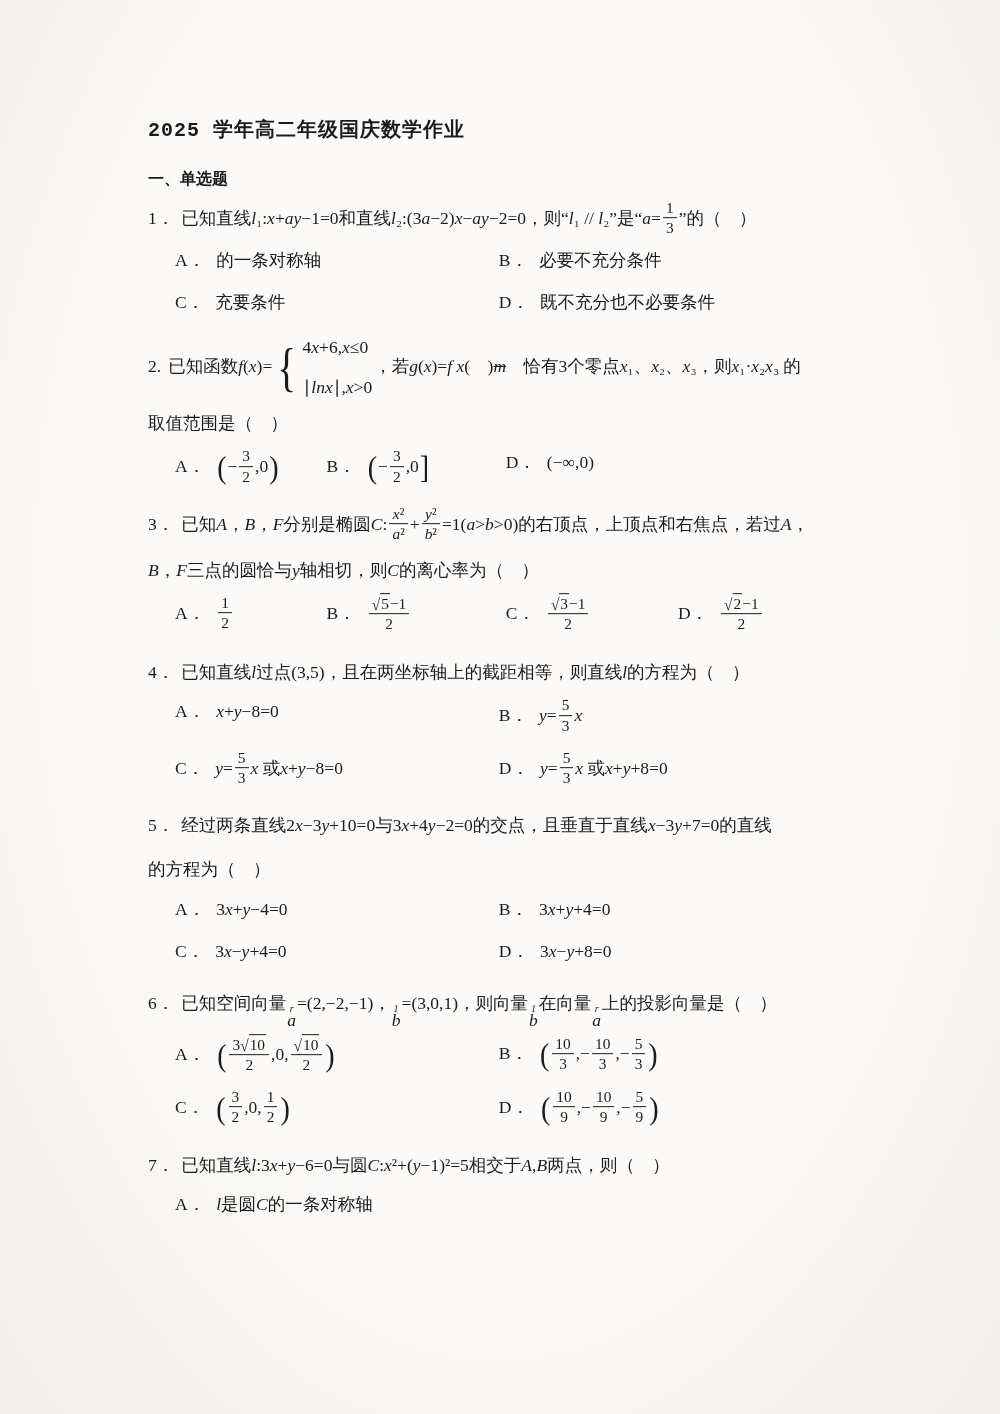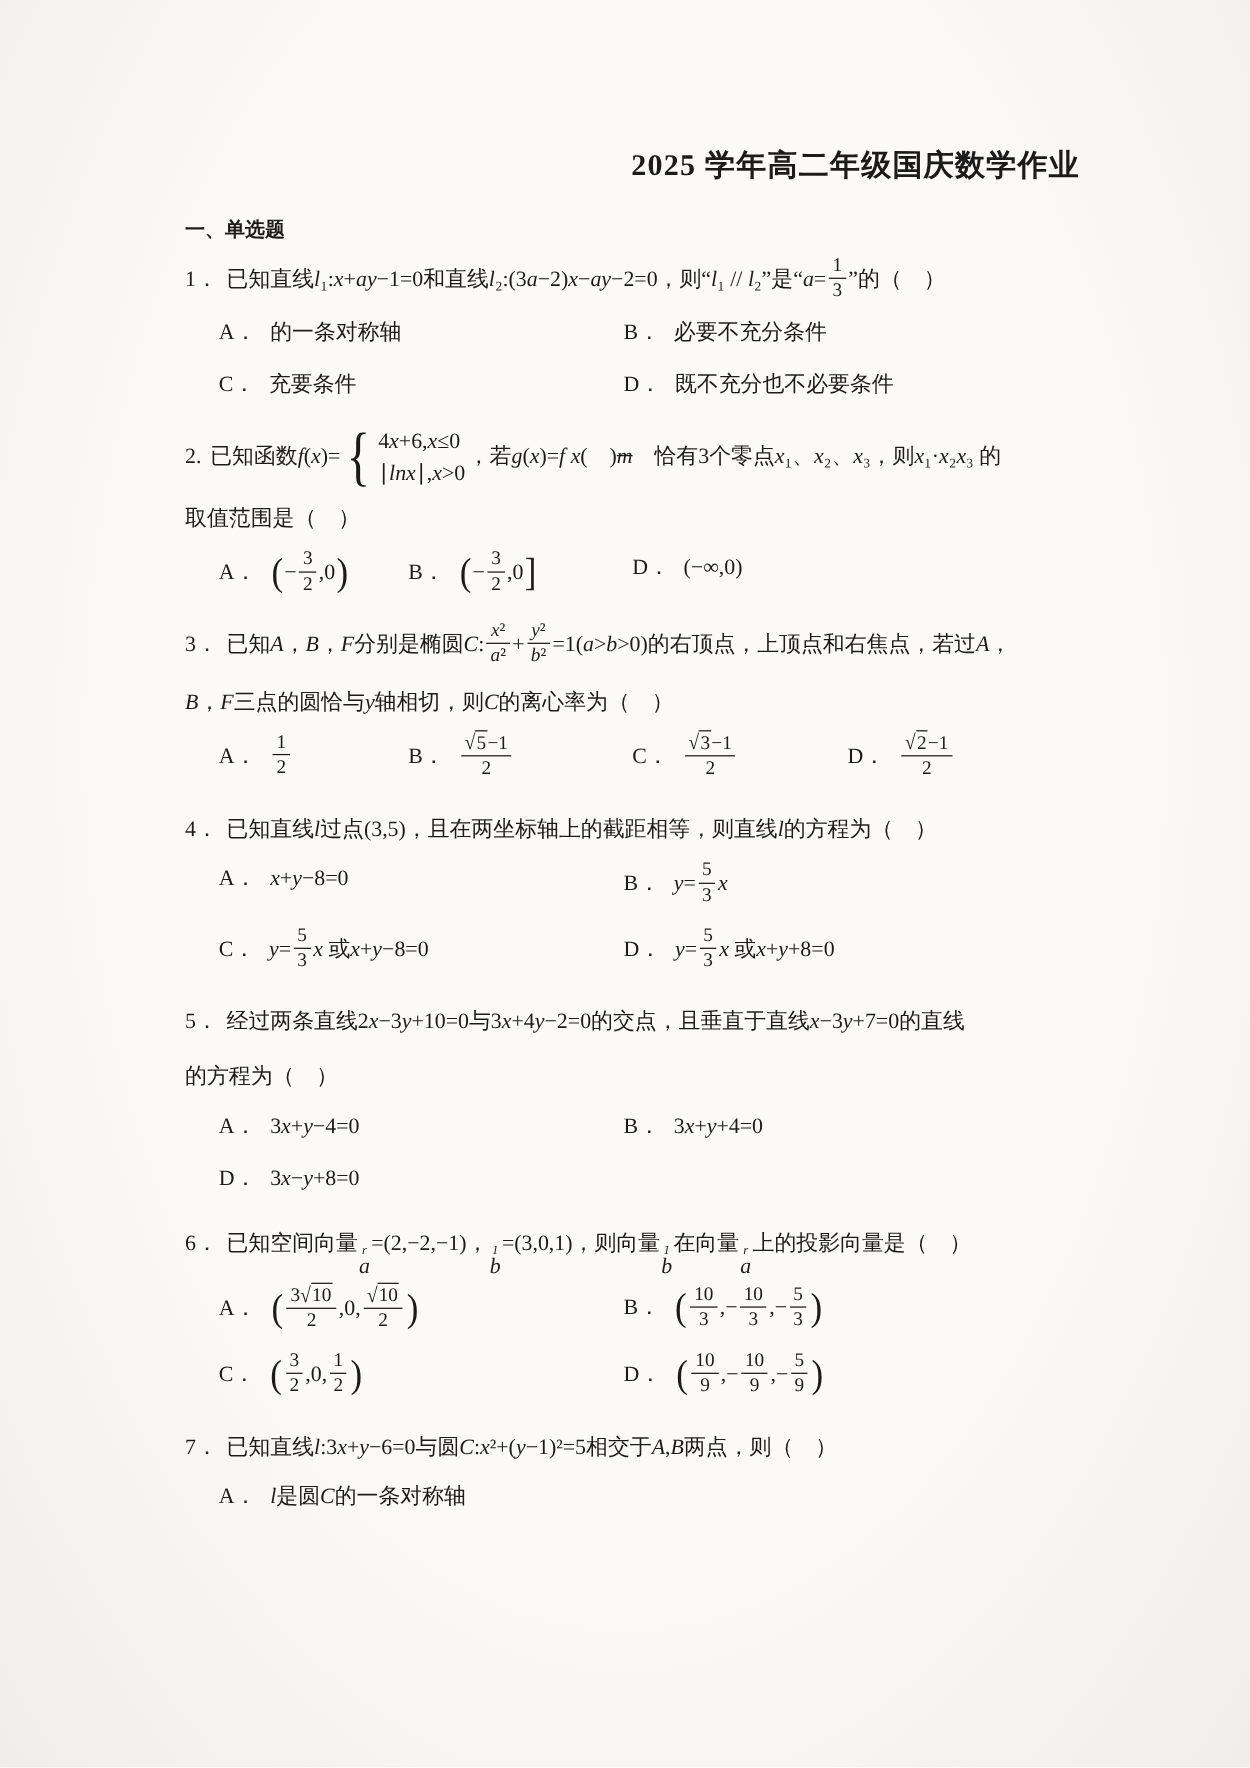--- a/index.html
+++ b/index.html
@@ -5,23 +5,23 @@
   html,body{margin:0;padding:0;}
   body{
     width:1000px;height:1414px;overflow:hidden;
     background:radial-gradient(ellipse at 50% 42%, #fbfaf8 55%, #efeeeb 100%);
     color:#1b1b1b;
     font-family:"Liberation Serif", serif;
     font-size:17.5px;
   }
   .page{padding:116px 136px 0 148px;}
   .doc-title{
-    text-align:right;
-    font-family:Liberation Serif, serif;
-    font-weight:700;font-size:24px;letter-spacing:1px;
+    text-align:left;
+    font-family:Liberation Mono, monospace;
+    font-weight:700;font-size:20px;letter-spacing:1px;
     margin:0 0 26px 0;
   }
   .section-heading{
     font-family:"Liberation Sans", sans-serif;
     font-weight:700;font-size:16px;margin:0 0 10px 0;
   }
   .section-heading.second{margin-top:58px;}
   .question{margin:0 0 6px 0;}
   .stem{margin:6px 0;line-height:2.15;}
   .qnum{margin-right:7px;}
@@ -38,21 +38,21 @@
   .fn{display:block;border-bottom:1.4px solid currentColor;padding:0 3px;line-height:1.25;white-space:nowrap;}
   .fd{display:block;padding:0 3px;line-height:1.25;white-space:nowrap;}
   
   .sqrt{display:inline-block;white-space:nowrap;}
   .rad{display:inline-block;transform:scaleY(1.08);}
   .rbar{display:inline-block;border-top:1.4px solid currentColor;padding:0 1px;}
   
   .cases{display:inline-flex;align-items:center;vertical-align:middle;margin:0 2px;}
   .cbrace{font-size:3.0em;font-weight:400;line-height:0.85;margin-right:3px;
           transform:scaleX(0.75);display:inline-block;}
-  .crows{display:inline-flex;flex-direction:column;row-gap:3px;text-align:left;}
+  .crows{display:inline-flex;flex-direction:column;row-gap:17px;text-align:left;}
   .crow{line-height:1.3;white-space:nowrap;}
   
   .vec{display:inline-flex;flex-direction:column;align-items:center;
        vertical-align:-0.15em;margin:0 1px;line-height:1;}
   .vmark{font-size:0.58em;line-height:0.55;font-style:italic;}
   .vbase{line-height:1.05;}
   
   .bigp{font-size:1.6em;font-weight:300;vertical-align:middle;line-height:0;
         display:inline-block;transform:scaleY(1.12);margin:0 1px;}
   s{text-decoration:line-through;}
@@ -122,20 +122,21 @@
   </div>
 
   <div class="question">
     <p class="stem">
       <span class="qnum">5．</span><span>经过两条直线2<i>x</i>−3<i>y</i>+10=0与3<i>x</i>+4<i>y</i>−2=0的交点，且垂直于直线<i>x</i>−3<i>y</i>+7=0的直线</span>
     </p>
     <p class="stem">的方程为（　）</p>
     <div class="opts cols2">
       <div class="opt"><span class="olabel">A．</span><span>3<i>x</i>+<i>y</i>−4=0</span></div>
       <div class="opt"><span class="olabel">B．</span><span>3<i>x</i>+<i>y</i>+4=0</span></div>
+      <div class="opt"><span class="olabel">C．</span><span>3<i>x</i>−<i>y</i>+4=0</span></div>
       <div class="opt"><span class="olabel">D．</span><span>3<i>x</i>−<i>y</i>+8=0</span></div>
     </div>
   </div>
 
   <div class="question">
     <p class="stem">
       <span class="qnum">6．</span><span>已知空间向量<span class="vec">
             <span class="vmark">r</span>
             <span class="vbase"><i>a</i></span>
           </span>=(2,−2,−1)，<span class="vec">

